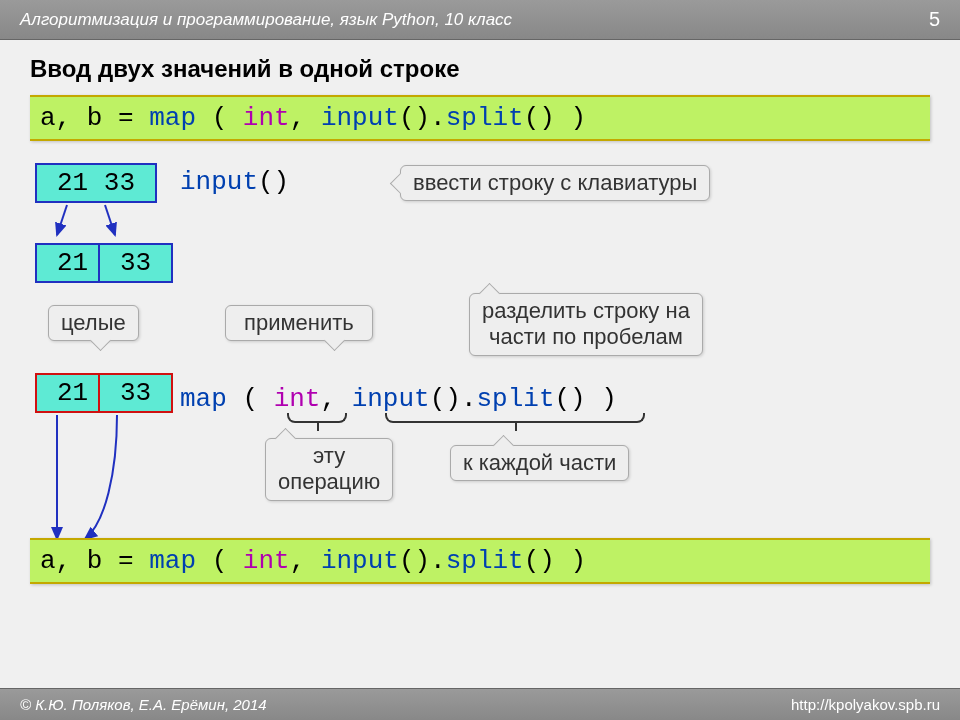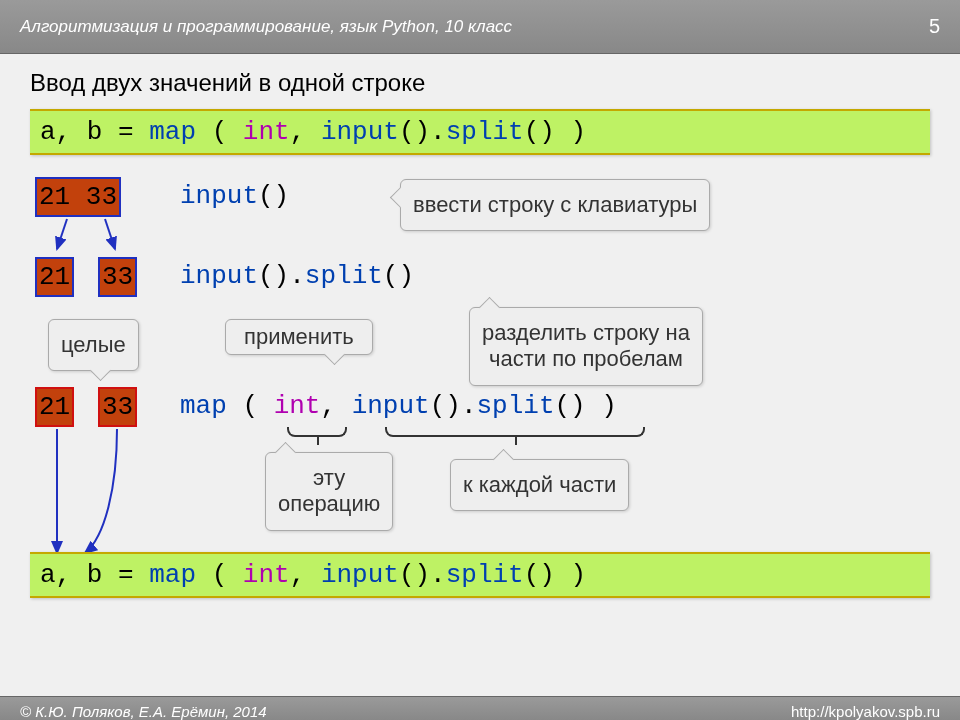--- a/index.html
+++ b/index.html
@@ -1,37 +1,37 @@
 <!DOCTYPE html>
 <html><head>
 <meta charset="utf-8">
 <style>
   *{box-sizing:border-box;margin:0;padding:0}
   body{width:960px;height:720px;background:#f0f0f0;font-family:Arial,sans-serif;position:relative;overflow:hidden}
-  .header{height:54px;background:linear-gradient(to bottom,#9a9a9a,#888);display:flex;align-items:center;padding:0 20px;border-bottom:1px solid #666}
+  .header{height:40px;background:linear-gradient(to bottom,#9a9a9a,#888);display:flex;align-items:center;padding:0 20px;border-bottom:1px solid #666}
   .header-text{color:#fff;font-style:italic;font-size:17px;flex:1}
   .header-page{color:#fff;font-size:20px}
   .body-area{padding:15px 30px 10px 30px}
-  .title{font-size:24px;font-weight:normal;color:#000}
+  .title{font-size:24px;font-weight:bold;color:#000}
   .content{position:relative;height:560px}
   .codebar{position:absolute;left:0;right:0;background:#bef264;border-top:2px solid #c4a800;border-bottom:2px solid #c4a800;box-shadow:1px 1px 3px rgba(0,0,0,0.2);padding:6px 10px;font-family:'Courier New',monospace;font-size:26px}
   .codebar .k{color:#0040b0}
   .codebar .p{color:#b000b0}
   .code-snip{position:absolute;font-family:'Courier New',monospace;font-size:26px;color:#000}
   .code-snip .k{color:#0040b0}
   .code-snip .p{color:#b000b0}
-  .valbox{position:absolute;background:#c2410c;border:2px solid #2030c0;font-family:'Courier New',monospace;font-size:26px;padding:3px 2px;color:#000}
+  .valbox{position:absolute;background:#5eead4;border:2px solid #2030c0;font-family:'Courier New',monospace;font-size:26px;padding:3px 20px;color:#000}
   .valbox.red{border-color:#d01010}
-  .callout{position:absolute;background:#eee;border:1px solid #aaa;border-radius:6px;padding:12px 12px;font-size:22px;color:#333;text-align:center;box-shadow:1px 1px 3px rgba(0,0,0,0.15)}
+  .callout{position:absolute;background:#eee;border:1px solid #aaa;border-radius:6px;padding:4px 12px;font-size:22px;color:#333;text-align:center;box-shadow:1px 1px 3px rgba(0,0,0,0.15)}
   .callout::before{content:'';position:absolute;width:14px;height:14px;background:#eee;border-left:1px solid #aaa;border-top:1px solid #aaa}
   .callout.pt-left::before{left:-8px;top:10px;transform:rotate(-45deg)}
   .callout.pt-topleft::before{left:12px;top:-8px;transform:rotate(45deg)}
   .callout.pt-botright::before{right:30px;bottom:-8px;transform:rotate(-135deg)}
   .callout.pt-left2::before{left:45px;top:-8px;transform:rotate(45deg)}
-  .footer{position:absolute;bottom:0;left:0;right:0;height:24px;background:linear-gradient(to bottom,#9a9a9a,#888);display:flex;align-items:flex-end;padding:0 20px;border-top:1px solid #666}
+  .footer{position:absolute;bottom:0;left:0;right:0;height:32px;background:linear-gradient(to bottom,#9a9a9a,#888);display:flex;align-items:center;padding:0 20px;border-top:1px solid #666}
   .footer-text{color:#fff;font-style:italic;font-size:15px;flex:1}
   .footer-link{color:#fff;font-size:15px}
   svg.arrow{position:absolute;overflow:visible}
   .underbrace{position:absolute;border-bottom:2px solid #333;border-left:2px solid #333;border-right:2px solid #333;height:10px;border-radius:0 0 8px 8px}
   .underbrace::after{content:'';position:absolute;left:50%;top:8px;width:2px;height:10px;background:#333}
 </style>
 </head>
 <body>
 
 <div class="header">
@@ -56,29 +56,28 @@
           <marker id="ah" markerWidth="8" markerHeight="8" refX="6" refY="3" orient="auto">
             <path d="M0,0 L7,3 L0,6 Z" fill="#2030c0"></path>
           </marker>
         </defs>
       <path d="M12,2 L2,32" stroke="#2030c0" stroke-width="2" fill="none" marker-end="url(#ah)"></path>
       <path d="M50,2 L60,32" stroke="#2030c0" stroke-width="2" fill="none" marker-end="url(#ah)"></path>
     </svg>
 
     <div class="valbox" style="top:160px;left:5px">21</div>
     <div class="valbox" style="top:160px;left:68px">33</div>
-    <div class="code-snip" style="top:164px;left:150px"><span class="k">input</span>().<span class="k">split</span>()</div>
 
     <div class="callout pt-botright" style="top:222px;left:195px;padding:4px 18px">применить</div>
     <div class="callout pt-botright" style="top:222px;left:18px">целые</div>
     <div class="callout pt-topleft" style="top:210px;left:439px;line-height:1.2">разделить строку на<br>части по пробелам</div>
 
     <div class="valbox red" style="top:290px;left:5px">21</div>
     <div class="valbox red" style="top:290px;left:68px">33</div>
-    <div class="code-snip" style="top:294px;left:150px"><span class="k">map</span> ( <span class="p">int</span>, <span class="k">input</span>().<span class="k">split</span>() )</div>
+    <div class="code-snip" style="top:301px;left:150px"><span class="k">map</span> ( <span class="p">int</span>, <span class="k">input</span>().<span class="k">split</span>() )</div>
 
     <div class="underbrace" style="top:330px;left:257px;width:60px"></div>
     <div class="underbrace" style="top:330px;left:355px;width:260px"></div>
 
     <div class="callout pt-topleft" style="top:355px;left:235px;line-height:1.2">эту<br>операцию</div>
     <div class="callout pt-left2" style="top:362px;left:420px">к каждой части</div>
 
     <svg class="arrow" style="top:330px;left:15px;width:90px;height:130px">
       <path d="M12,2 C12,60 12,110 12,126" stroke="#2030c0" stroke-width="2" fill="none" marker-end="url(#ah)"></path>
       <path d="M72,2 C72,60 60,110 40,126" stroke="#2030c0" stroke-width="2" fill="none" marker-end="url(#ah)"></path>

